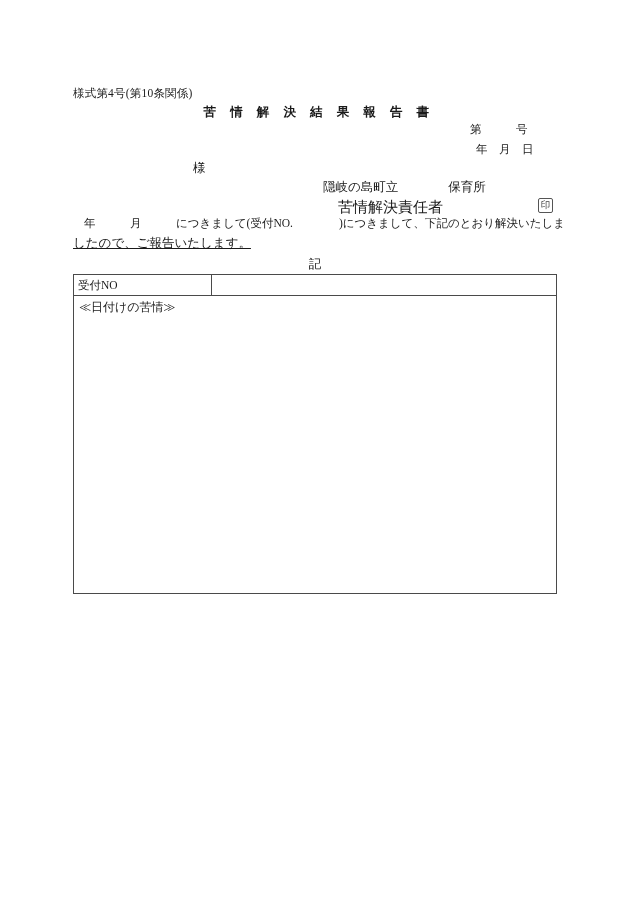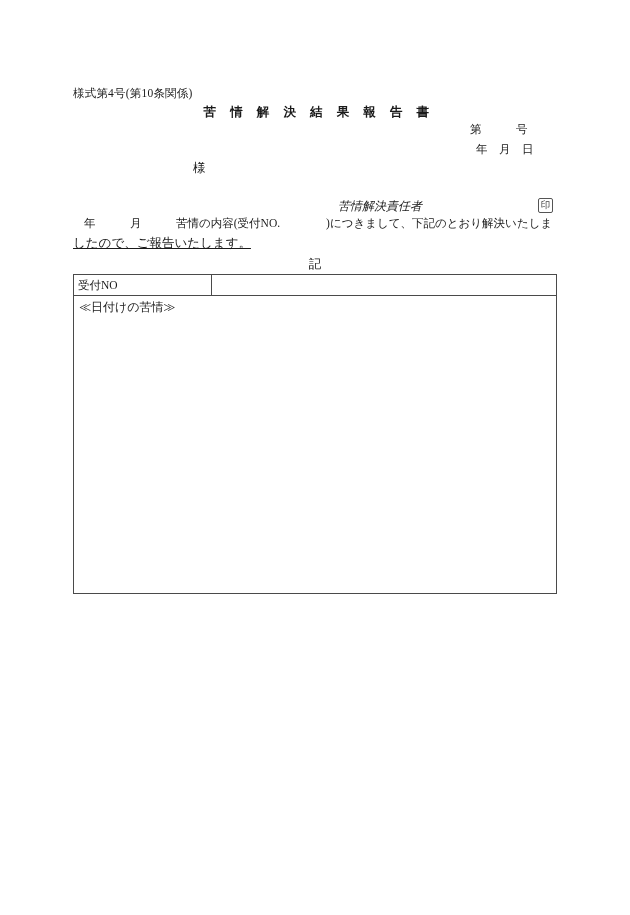--- a/index.html
+++ b/index.html
@@ -68,23 +68,22 @@
 
   .org-line {
     left: 323px;
     top: 179px;
     font-size: 12.5px;
     white-space: nowrap;
   }
   .role-line {
     left: 338px;
     top: 198px;
-    font-size: 12px;
+    font-size: 15px;
     white-space: nowrap;
-    font-style: italic;
   }
   .seal {
     left: 538px;
     top: 198px;
     font-size: 11px;
     border: 1px solid #555;
     border-radius: 2px;
     width: 13px;
     height: 13px;
     line-height: 13px;
@@ -162,25 +161,26 @@
 
   <div class="abs form-no">様式第4号(第10条関係)</div>
 
   <div class="abs doc-title">苦 情 解 決 結 果 報 告 書</div>
 
   <div class="abs number-line">第　　　号</div>
   <div class="abs date-line">年　月　日</div>
 
   <div class="abs addressee">様</div>
 
+  <div class="abs org-line">隠岐の島町立　　　　保育所</div>
   <div class="abs role-line">苦情解決責任者</div>
   <div class="abs seal">印</div>
 
   <div class="abs body-line1">
-    <span>年　　　月　　　苦情の内容(受付NO.</span><span style="display:inline-block;width:46px"></span><span>)につきまして、下記のとおり解決いたしま</span>
+    <span>年　　　月　　　につきまして(受付NO.</span><span style="display:inline-block;width:46px"></span><span>)につきまして、下記のとおり解決いたしま</span>
   </div>
   <div class="abs body-line2">したので、ご報告いたします。</div>
 
   <div class="abs ki">記</div>
 
   <div class="abs tbl">
 
     <div class="row-receipt">
       <div class="cell-receipt-label">受付NO</div>
       <div class="cell-receipt-value"></div>

